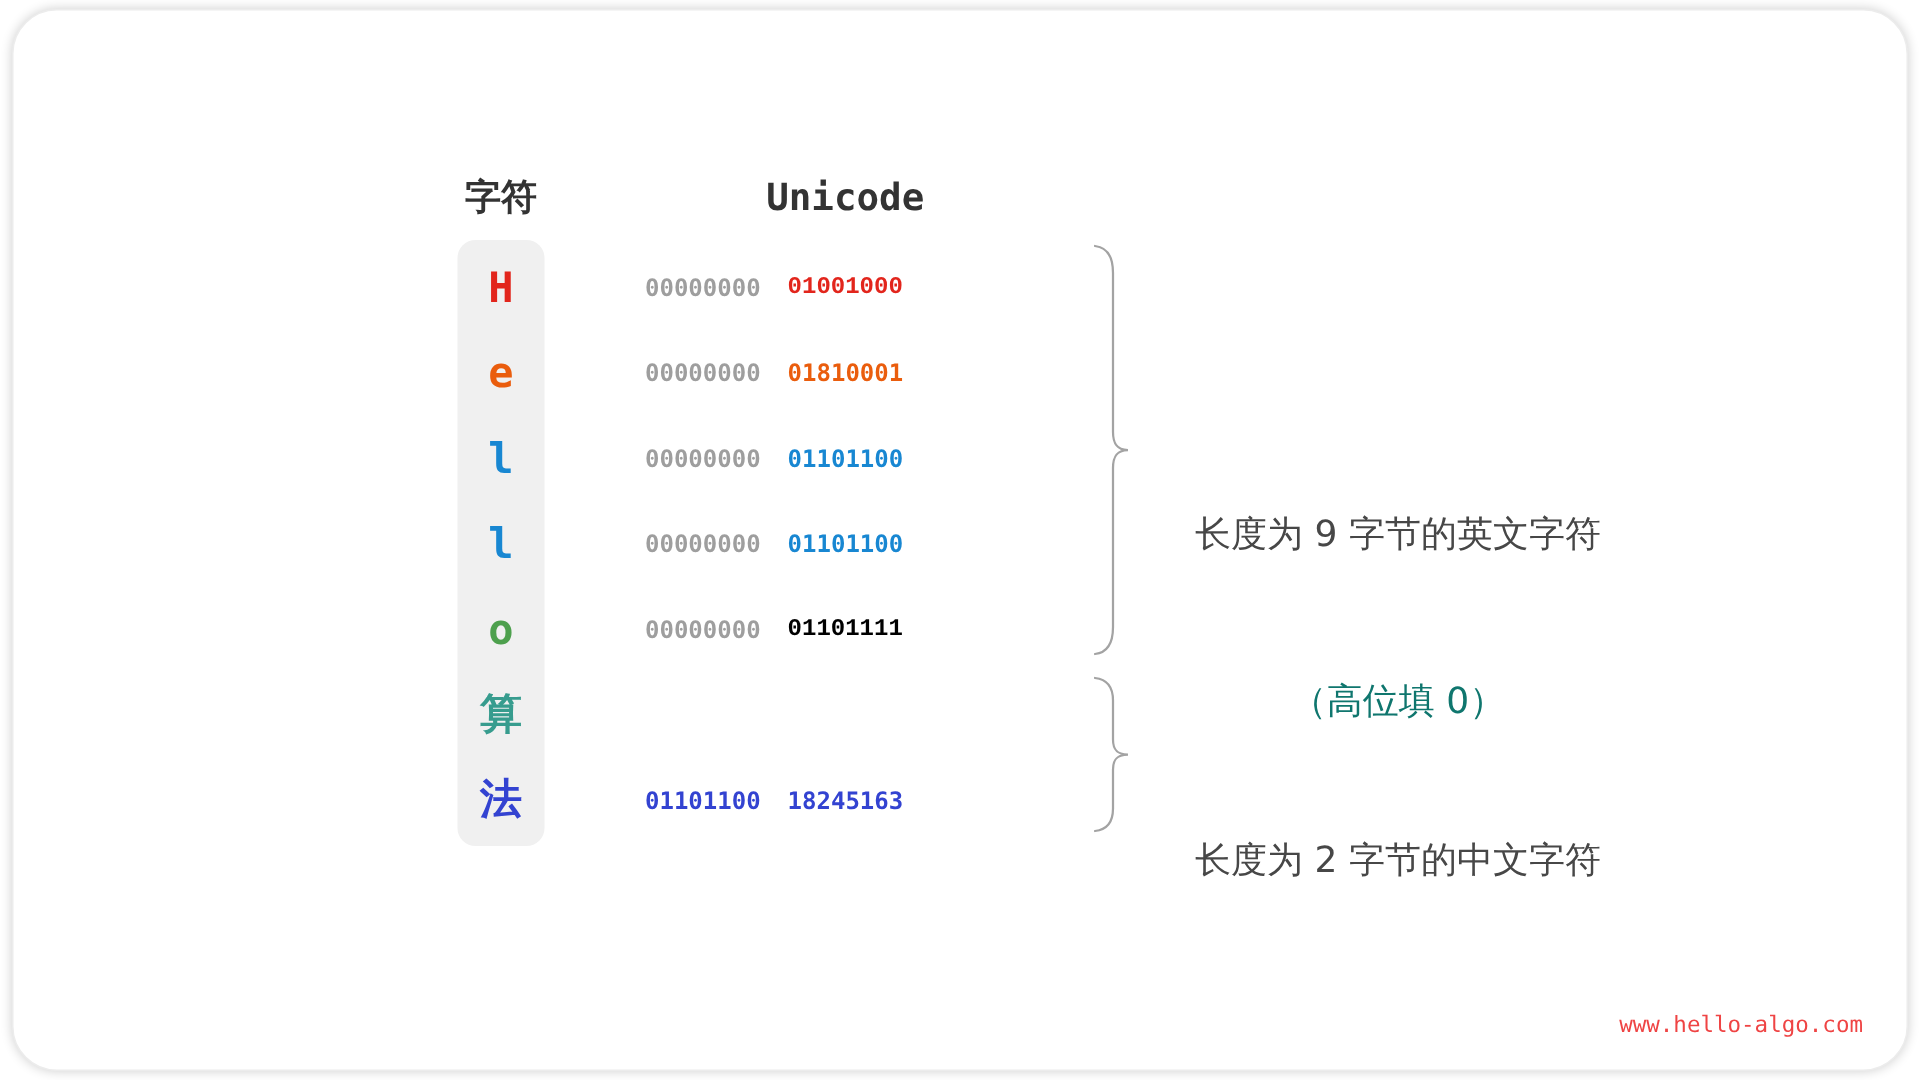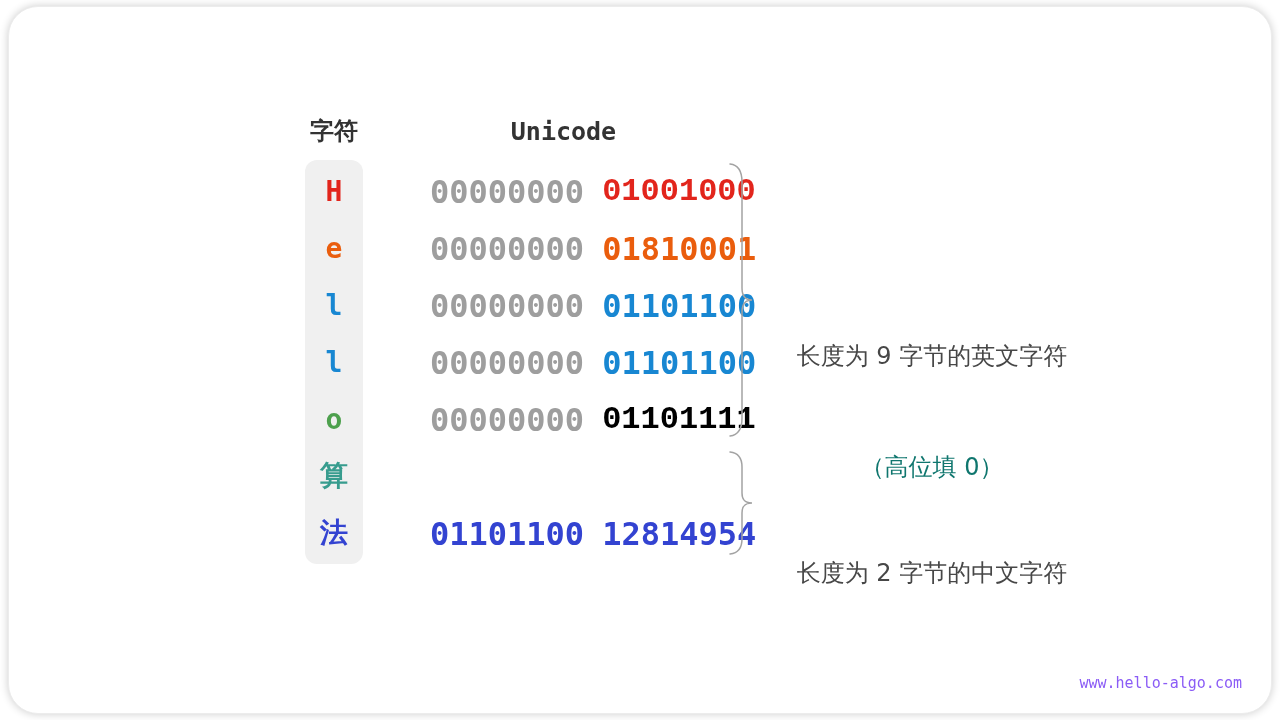--- a/index.html
+++ b/index.html
@@ -57,24 +57,24 @@
     position: absolute;
     left: 305px; width: 58px; top: 0; height: 36px;
     display: flex; align-items: center; justify-content: center;
     font-family: "DejaVu Sans Mono", "Liberation Mono", monospace;
     font-weight: bold;
     font-size: 28px;
   }
   .binary-cell {
     position: absolute;
     left: 430px; top: 0; height: 36px;
-    display: flex; 
+    display: flex; align-items: center;
     font-family: "DejaVu Sans Mono", "Liberation Mono", monospace;
     font-weight: bold;
-    font-size: 32px;
+    font-size: 16px;
     white-space: pre;
   }
   .byte1 { margin-right: 18px; }
   .brace {
     position: absolute;
     width: 26px;
   }
   .brace path {
     fill: none;
     stroke: #a3a3a3;
@@ -92,21 +92,21 @@
   }
   .annot .sub {
     color: #0f766e;
     font-weight: normal;
   }
   .watermark {
     position: absolute;
     right: 38px; top: 674px;
     font-family: "DejaVu Sans Mono", "Liberation Mono", monospace;
     font-size: 15px;
-    color: #8b5cf6;
+    color: #ef4444;
   }
 </style>
 </head>
 <body>
 
 <div id="stage">
   <div class="card"></div>
 
   <div class="hdr hdr-char">字符</div>
   <div class="hdr hdr-unicode">Unicode</div>
@@ -132,21 +132,21 @@
       </div>
       <div class="row" style="top: 401px;">
         <span class="char-cell" style="color: rgb(77, 160, 77);">o</span>
         <span class="binary-cell"><span class="byte1" style="color: rgb(158, 158, 158);">00000000</span><span class="byte2" style="color: #000000; font-family: Liberation Mono, monospace;">01101111</span></span>
       </div>
       <div class="row" style="top: 458px;">
         <span class="char-cell" style="color: rgb(55, 156, 142);">算</span>
       </div>
       <div class="row" style="top: 515px;">
         <span class="char-cell" style="color: rgb(51, 67, 209);">法</span>
-        <span class="binary-cell"><span class="byte1" style="color: rgb(51, 67, 209);">01101100</span><span class="byte2" style="color: rgb(51, 67, 209);">12814954</span></span>
+        <span class="binary-cell"><span class="byte1" style="color: rgb(51, 67, 209);">01101100</span><span class="byte2" style="color: rgb(51, 67, 209);">18245163</span></span>
       </div>
     </div>
 
   <svg class="brace" style="left:727px; top:162px; height:276px;" viewBox="0 0 26 276" xmlns="http://www.w3.org/2000/svg">
     <path d="M3,2 C12,3 15,10 15,20 L15,126 C15,133 17,138 25,138 C17,138 15,143 15,150 L15,256 C15,266 12,273 3,274"></path>
   </svg>
 
   <svg class="brace" style="left:727px; top:450px; height:106px;" viewBox="0 0 26 106" xmlns="http://www.w3.org/2000/svg">
     <path d="M3,2 C12,3 15,9 15,17 L15,43 C15,49 17,53 25,53 C17,53 15,57 15,63 L15,89 C15,97 12,103 3,104"></path>
   </svg>

